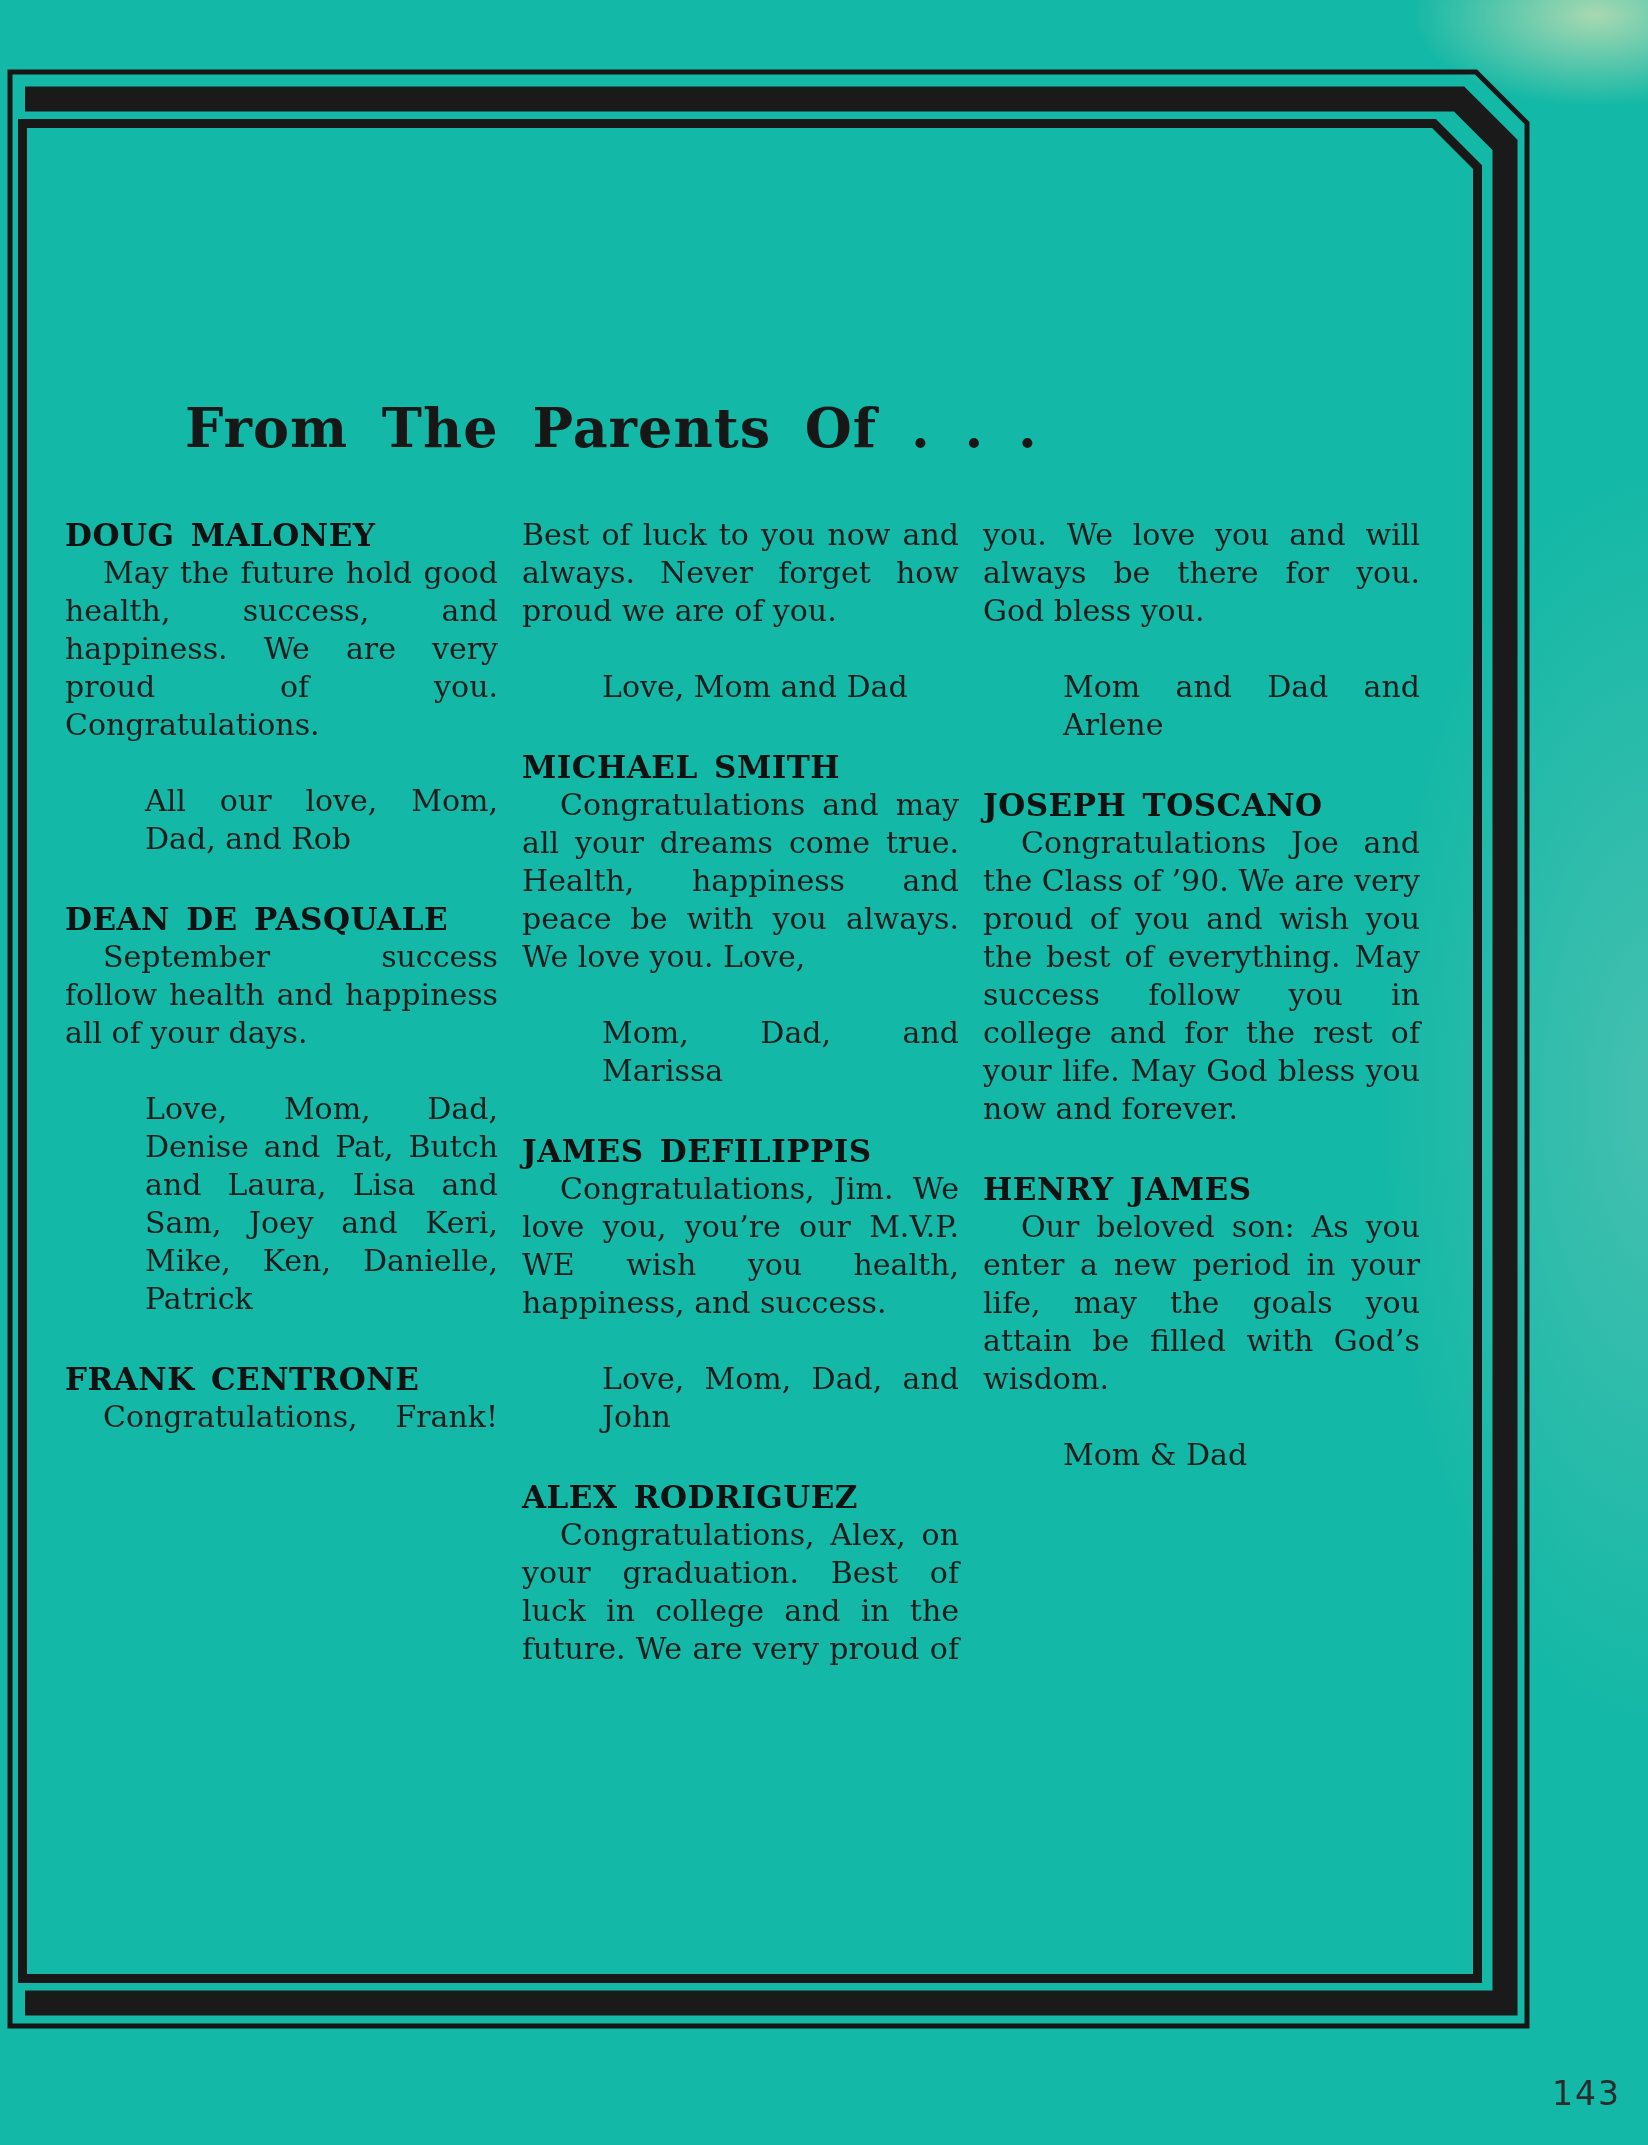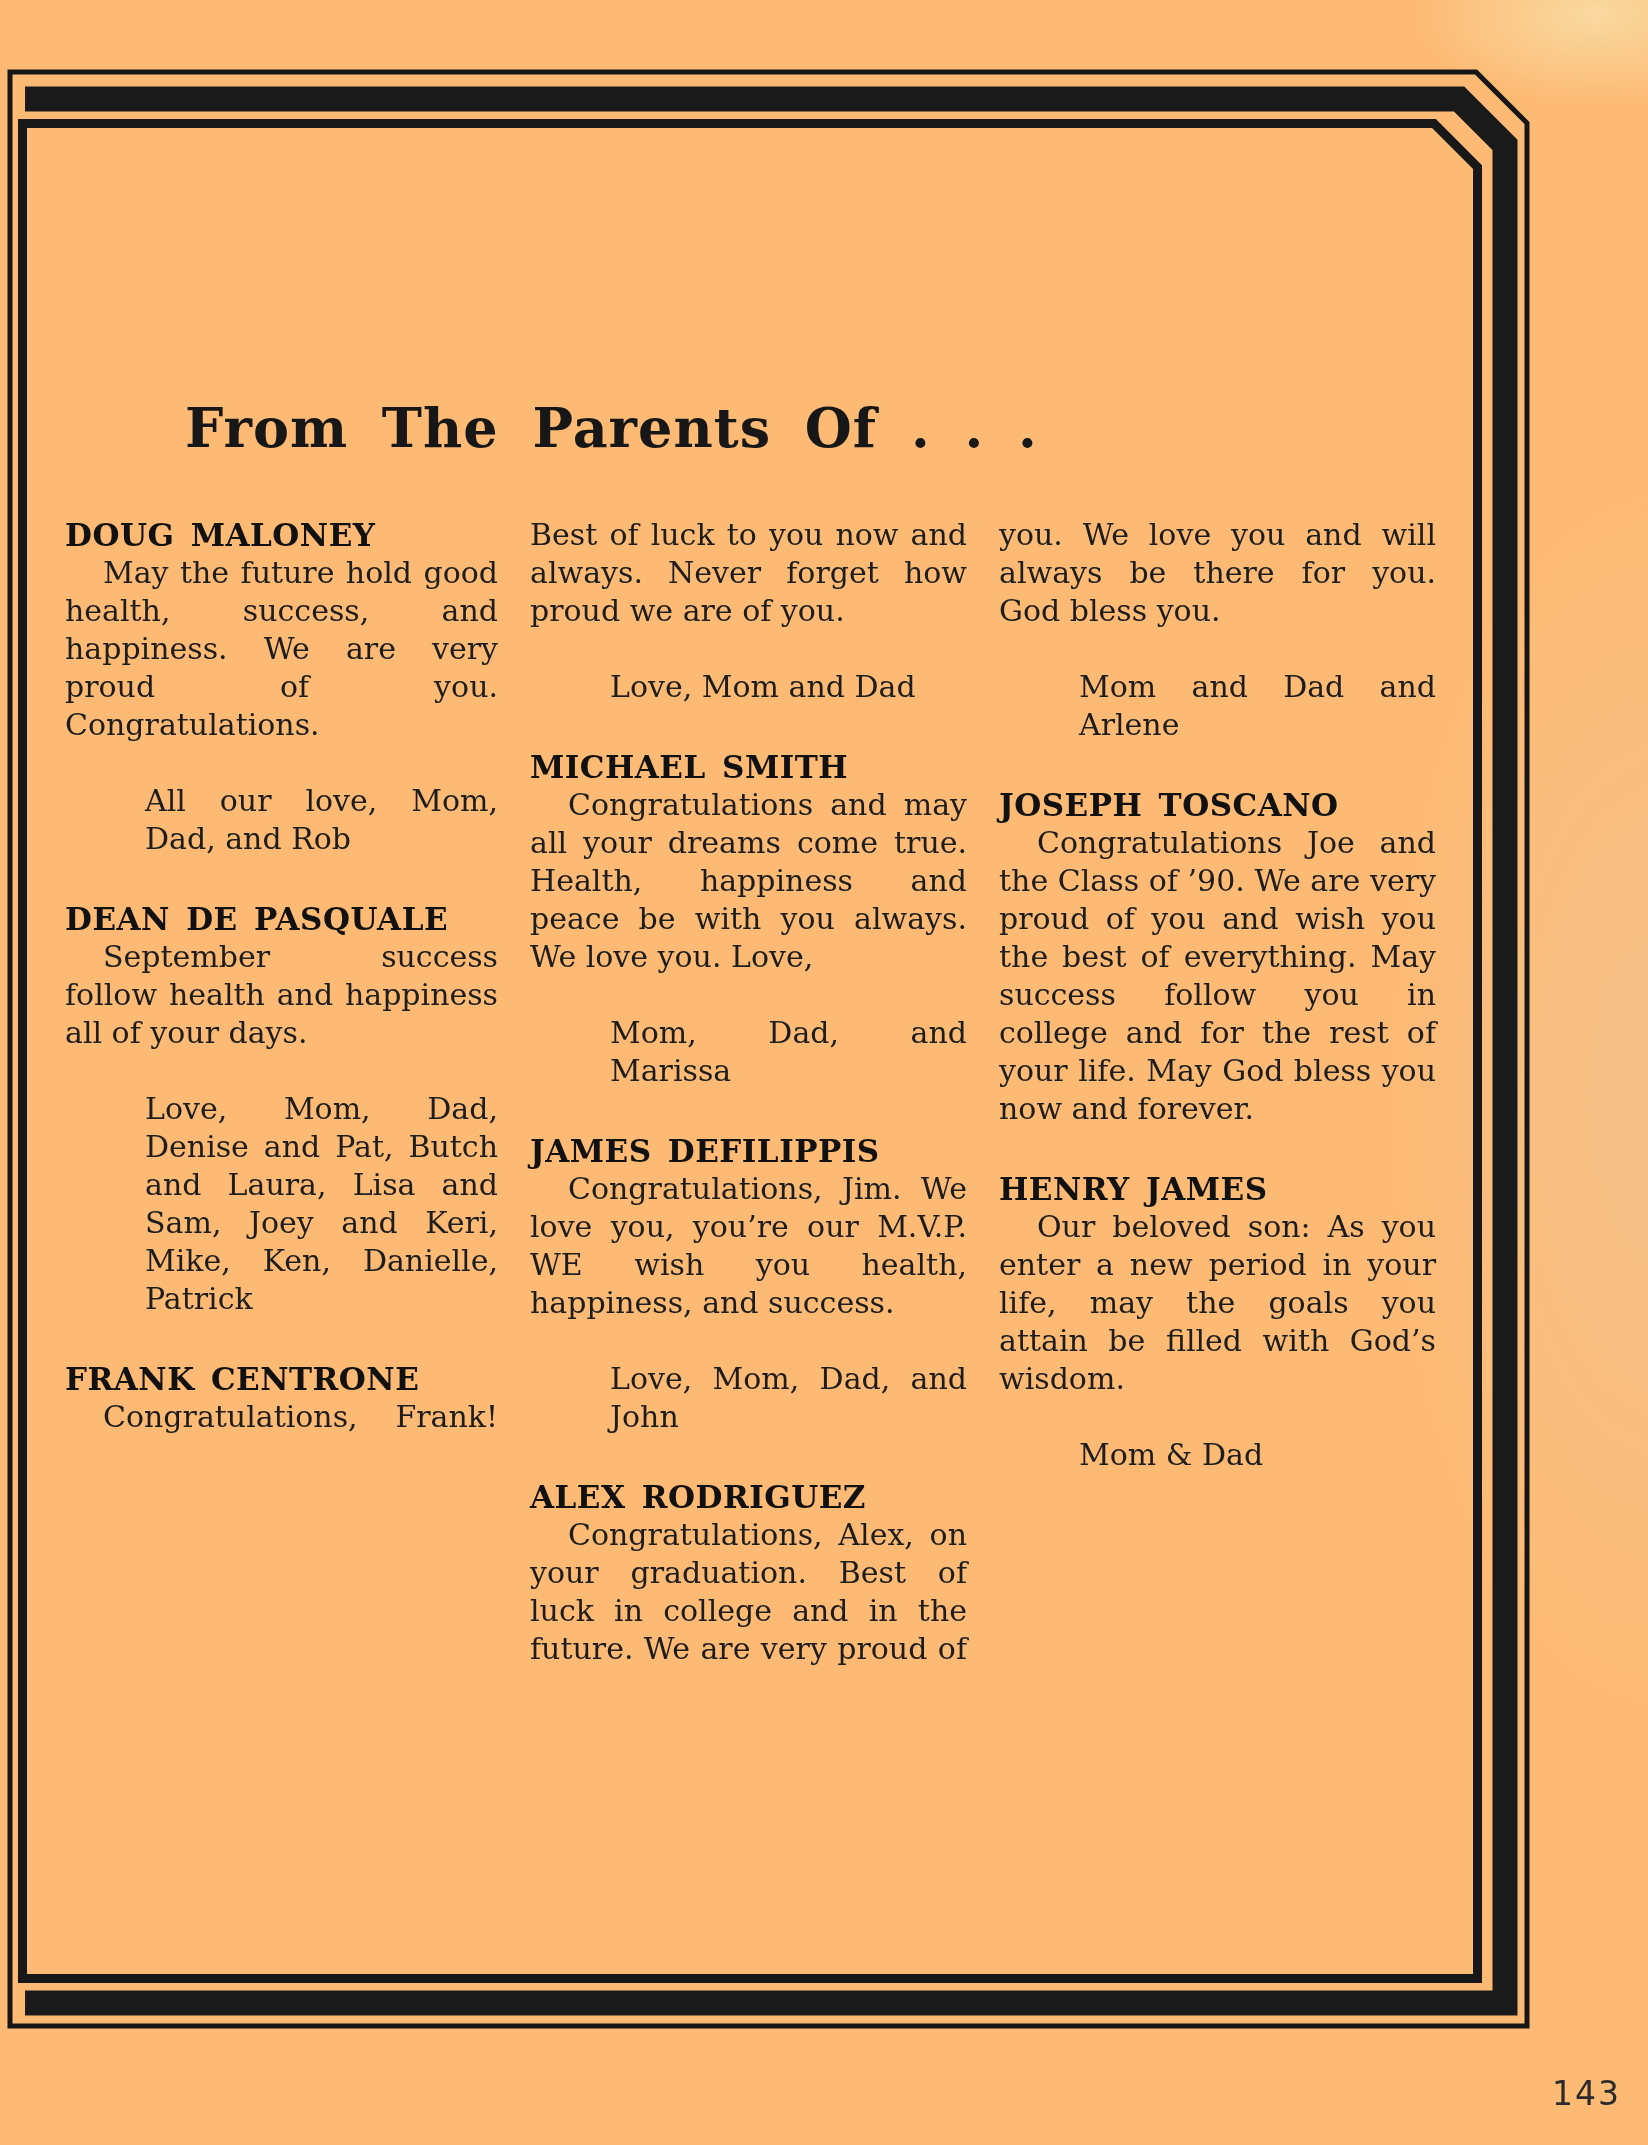--- a/index.html
+++ b/index.html
@@ -1,19 +1,19 @@
 <!DOCTYPE html>
 <html><head>
 <meta charset="utf-8">
 <style>
   html,body { margin:0; padding:0; background:#e8e8e8; }
   .page {
     position:relative;
     width:1648px; height:2145px;
-    background:#fdba74;
+    background:#14b8a6;
     font-family:"DejaVu Serif", serif;
     overflow:hidden;
   }
   .scan-tint {
     position:absolute; inset:0; pointer-events:none;
     background:
       radial-gradient(260px 130px at 1595px 15px, rgba(247,234,184,0.65), rgba(247,234,184,0) 70%),
       radial-gradient(400px 900px at 1660px 1100px, rgba(220,215,205,0.25), rgba(220,215,205,0) 70%);
   }
   svg.frame { position:absolute; left:0; top:0; }
@@ -23,21 +23,21 @@
   h1.title {
     margin:0; padding:268px 254px 0 0;
     text-align:center;
     font-size:54px; line-height:64px;
     font-weight:bold; letter-spacing:1px; word-spacing:14px;
     color:#171717;
   }
   .columns {
     display:grid;
     grid-template-columns:433px 437px 437px;
-    column-gap:32px;
+    column-gap:24px;
     margin-top:56px;
   }
   .block { margin-bottom:42px; }
   .heading {
     font-weight:bold; font-size:31px; line-height:38px;
     letter-spacing:0.5px; word-spacing:5px; color:#111;
   }
   .para {
     margin:0; font-size:30px; line-height:38px;
     text-align:justify; text-indent:38px;

